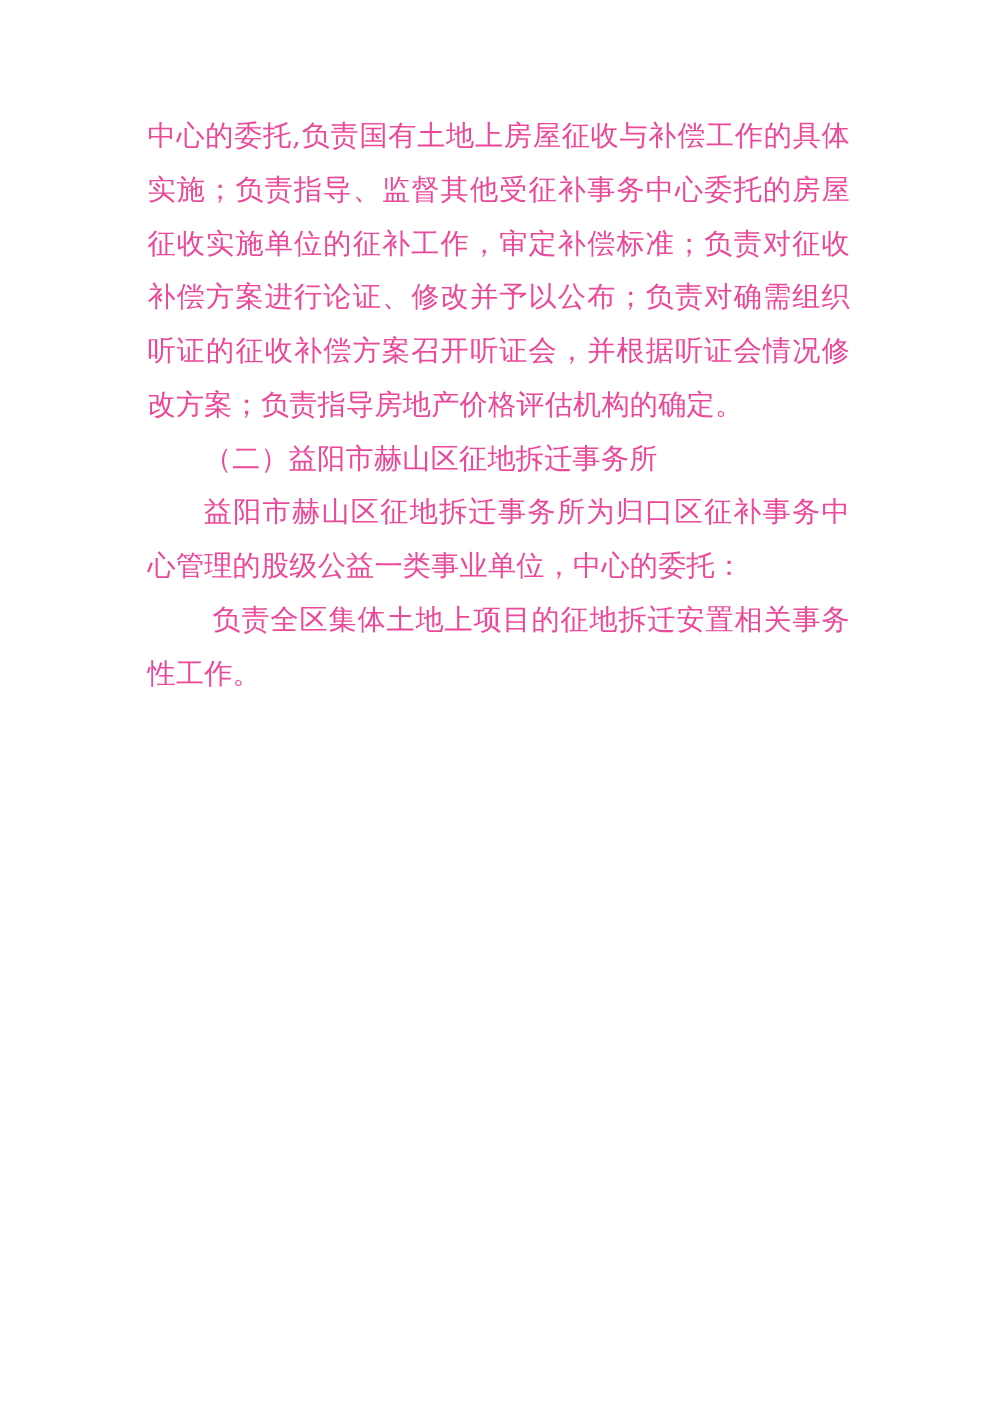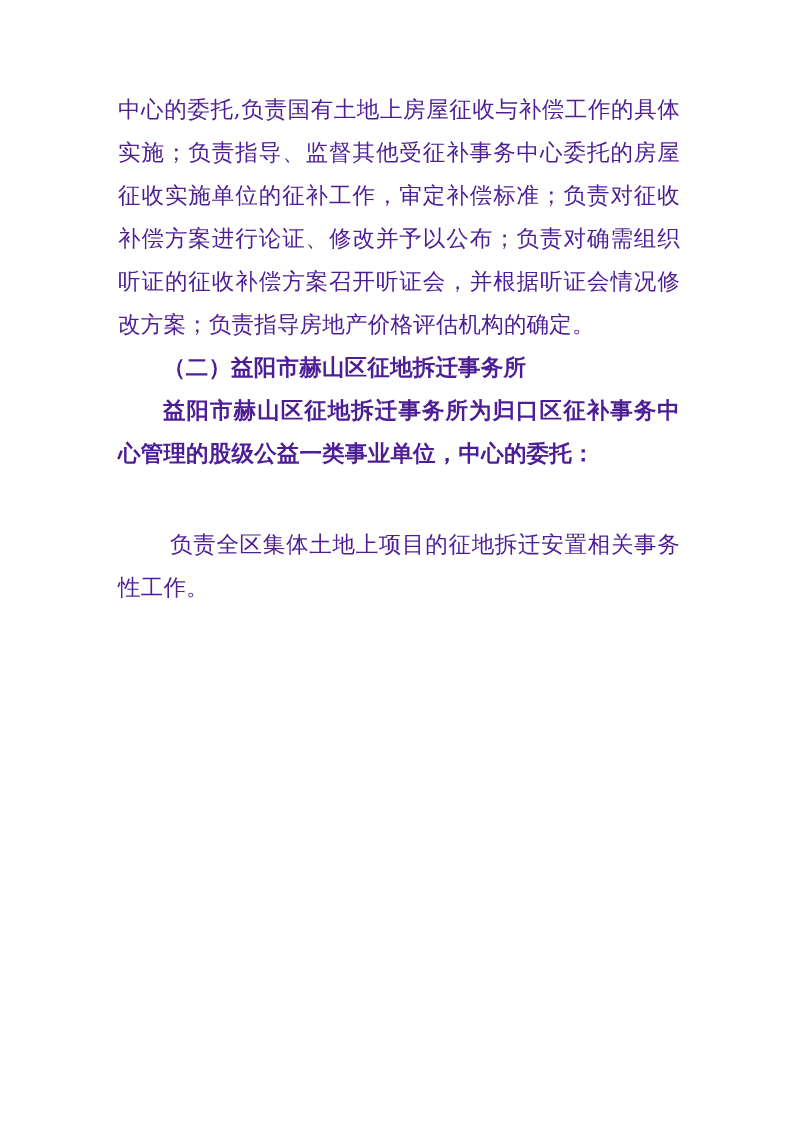--- a/index.html
+++ b/index.html
@@ -21,34 +21,32 @@
   }
   .content {
     position: absolute;
     left: 118px;
     top: 88px;
     width: 562px;
   }
   .para {
     font-size: 22.5px;
     line-height: 43px;
-    color: #4c1d95;
+    color: #ec4899;
     text-align: justify;
     text-justify: inter-ideograph;
     letter-spacing: 0.2px;
     margin: 0;
     white-space: pre-wrap;
   }
   .para.indent-2 {
     text-indent: 45px;
-    font-weight: bold;
   }
   .para.indent-2half {
     text-indent: 52px;
-    margin-top: 48px;
   }
 </style>
 </head>
 <body>
 
 <div class="page">
   <div class="content">
     <p class="para">中心的委托,负责国有土地上房屋征收与补偿工作的具体实施；负责指导、监督其他受征补事务中心委托的房屋征收实施单位的征补工作，审定补偿标准；负责对征收补偿方案进行论证、修改并予以公布；负责对确需组织听证的征收补偿方案召开听证会，并根据听证会情况修改方案；负责指导房地产价格评估机构的确定。</p>
     <p class="para indent-2">（二）益阳市赫山区征地拆迁事务所</p>
     <p class="para indent-2">益阳市赫山区征地拆迁事务所为归口区征补事务中心管理的股级公益一类事业单位，中心的委托：</p>

